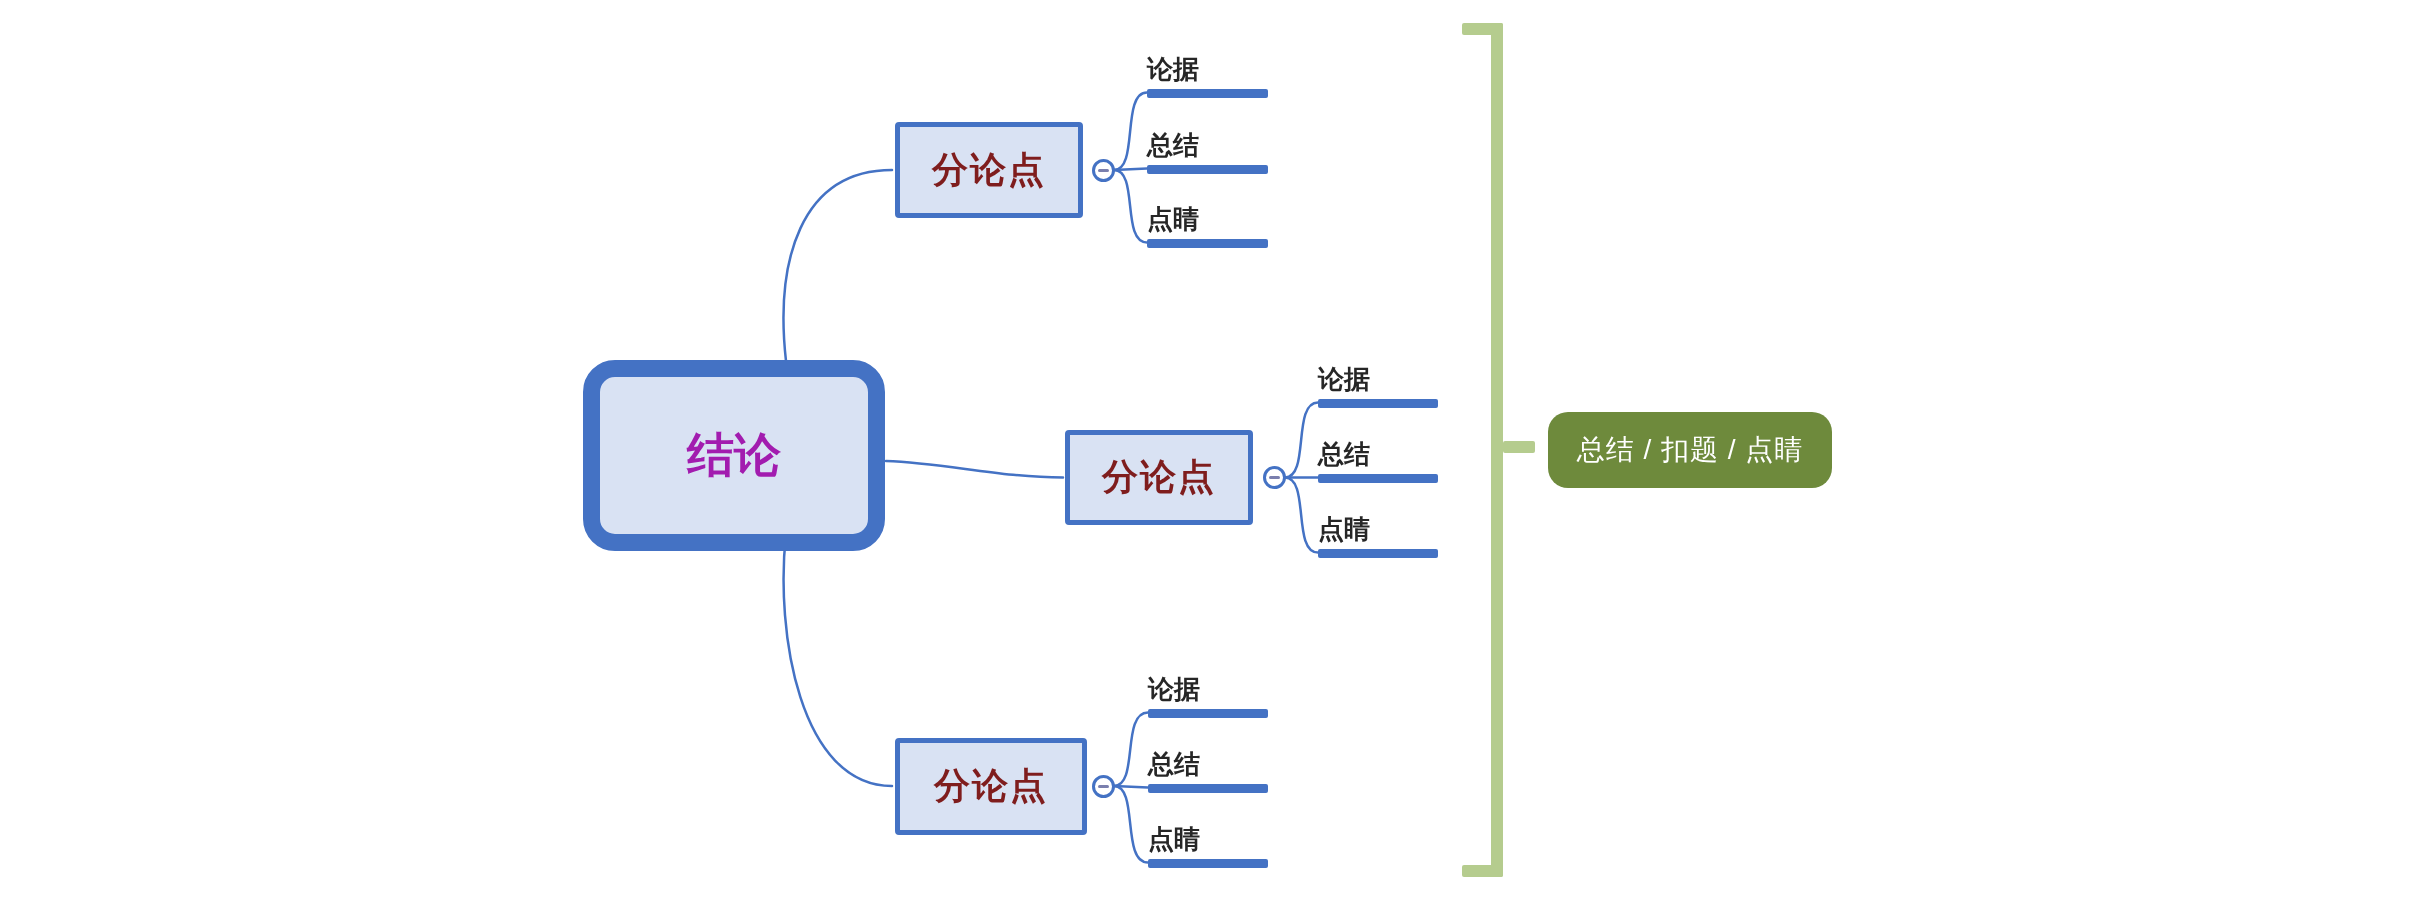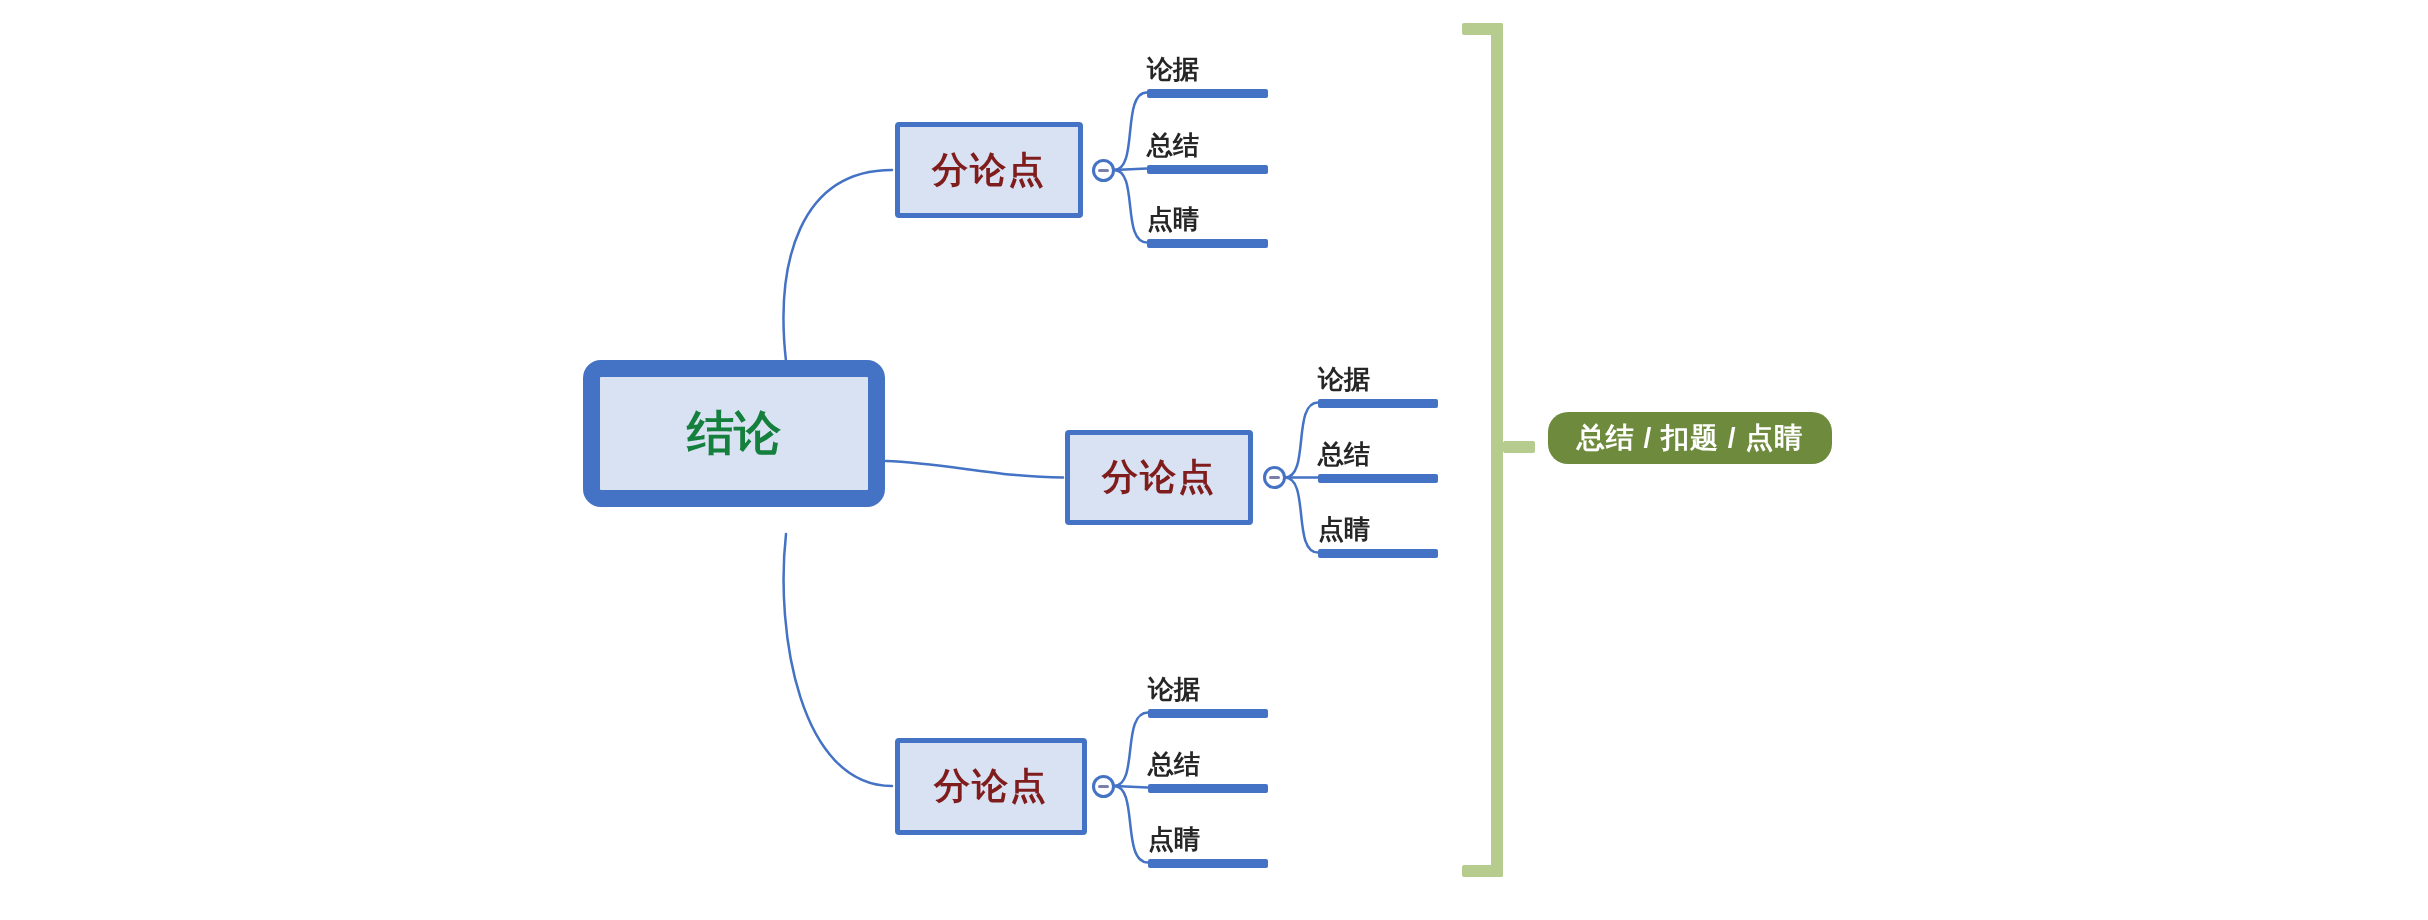--- a/index.html
+++ b/index.html
@@ -24,26 +24,26 @@
     align-items: center;
     justify-content: center;
     background: #d9e2f3;
     border: 5px solid #4472c4;
     border-radius: 4px;
     color: #7f1d1d;
     cursor: default;
   }
   .root-topic {
     left: 583px; top: 360px;
-    width: 302px; height: 147px;
+    width: 302px; height: 191px;
     border-width: 17px;
-    border-radius: 18px;
+    border-radius: 32px;
     font-size: 47px;
     font-weight: 700;
-    color: #15803d;
+    color: #a21caf;
   }
   .branch-topic {
     font-size: 36px;
     font-weight: 600;
     letter-spacing: 2px;
   }
   .b0 { left: 895px;  top: 122px; width: 188px; height: 96px; }
   .b1 { left: 1065px; top: 430px; width: 188px; height: 95px; }
   .b2 { left: 895px;  top: 738px; width: 192px; height: 97px; }
 
@@ -105,29 +105,29 @@
     background: #b5cc8e;
   }
   .bracket-vertical { left: 1491px; top: 23px;  width: 12px; height: 854px; border-radius: 2px; }
   .bracket-top-arm  { left: 1462px; top: 23px;  width: 41px; height: 12px;  border-radius: 2px; }
   .bracket-bottom-arm{ left: 1462px; top: 865px; width: 41px; height: 12px; border-radius: 2px; }
   .bracket-stub     { left: 1503px; top: 441px; width: 32px; height: 12px;  border-radius: 2px; }
 
   .summary-topic {
     position: absolute;
     left: 1548px; top: 412px;
-    width: 284px; height: 52px;
+    width: 284px; height: 76px;
     background: #6e8a3c;
     border-radius: 20px;
     display: flex;
     align-items: center;
     justify-content: center;
     color: #ffffff;
     font-size: 28px;
-    font-weight: 700;
+    font-weight: 400;
     letter-spacing: 1px;
     cursor: default;
     white-space: nowrap;
   }
 </style>
 </head>
 <body>
 
 <div class="canvas">
 

